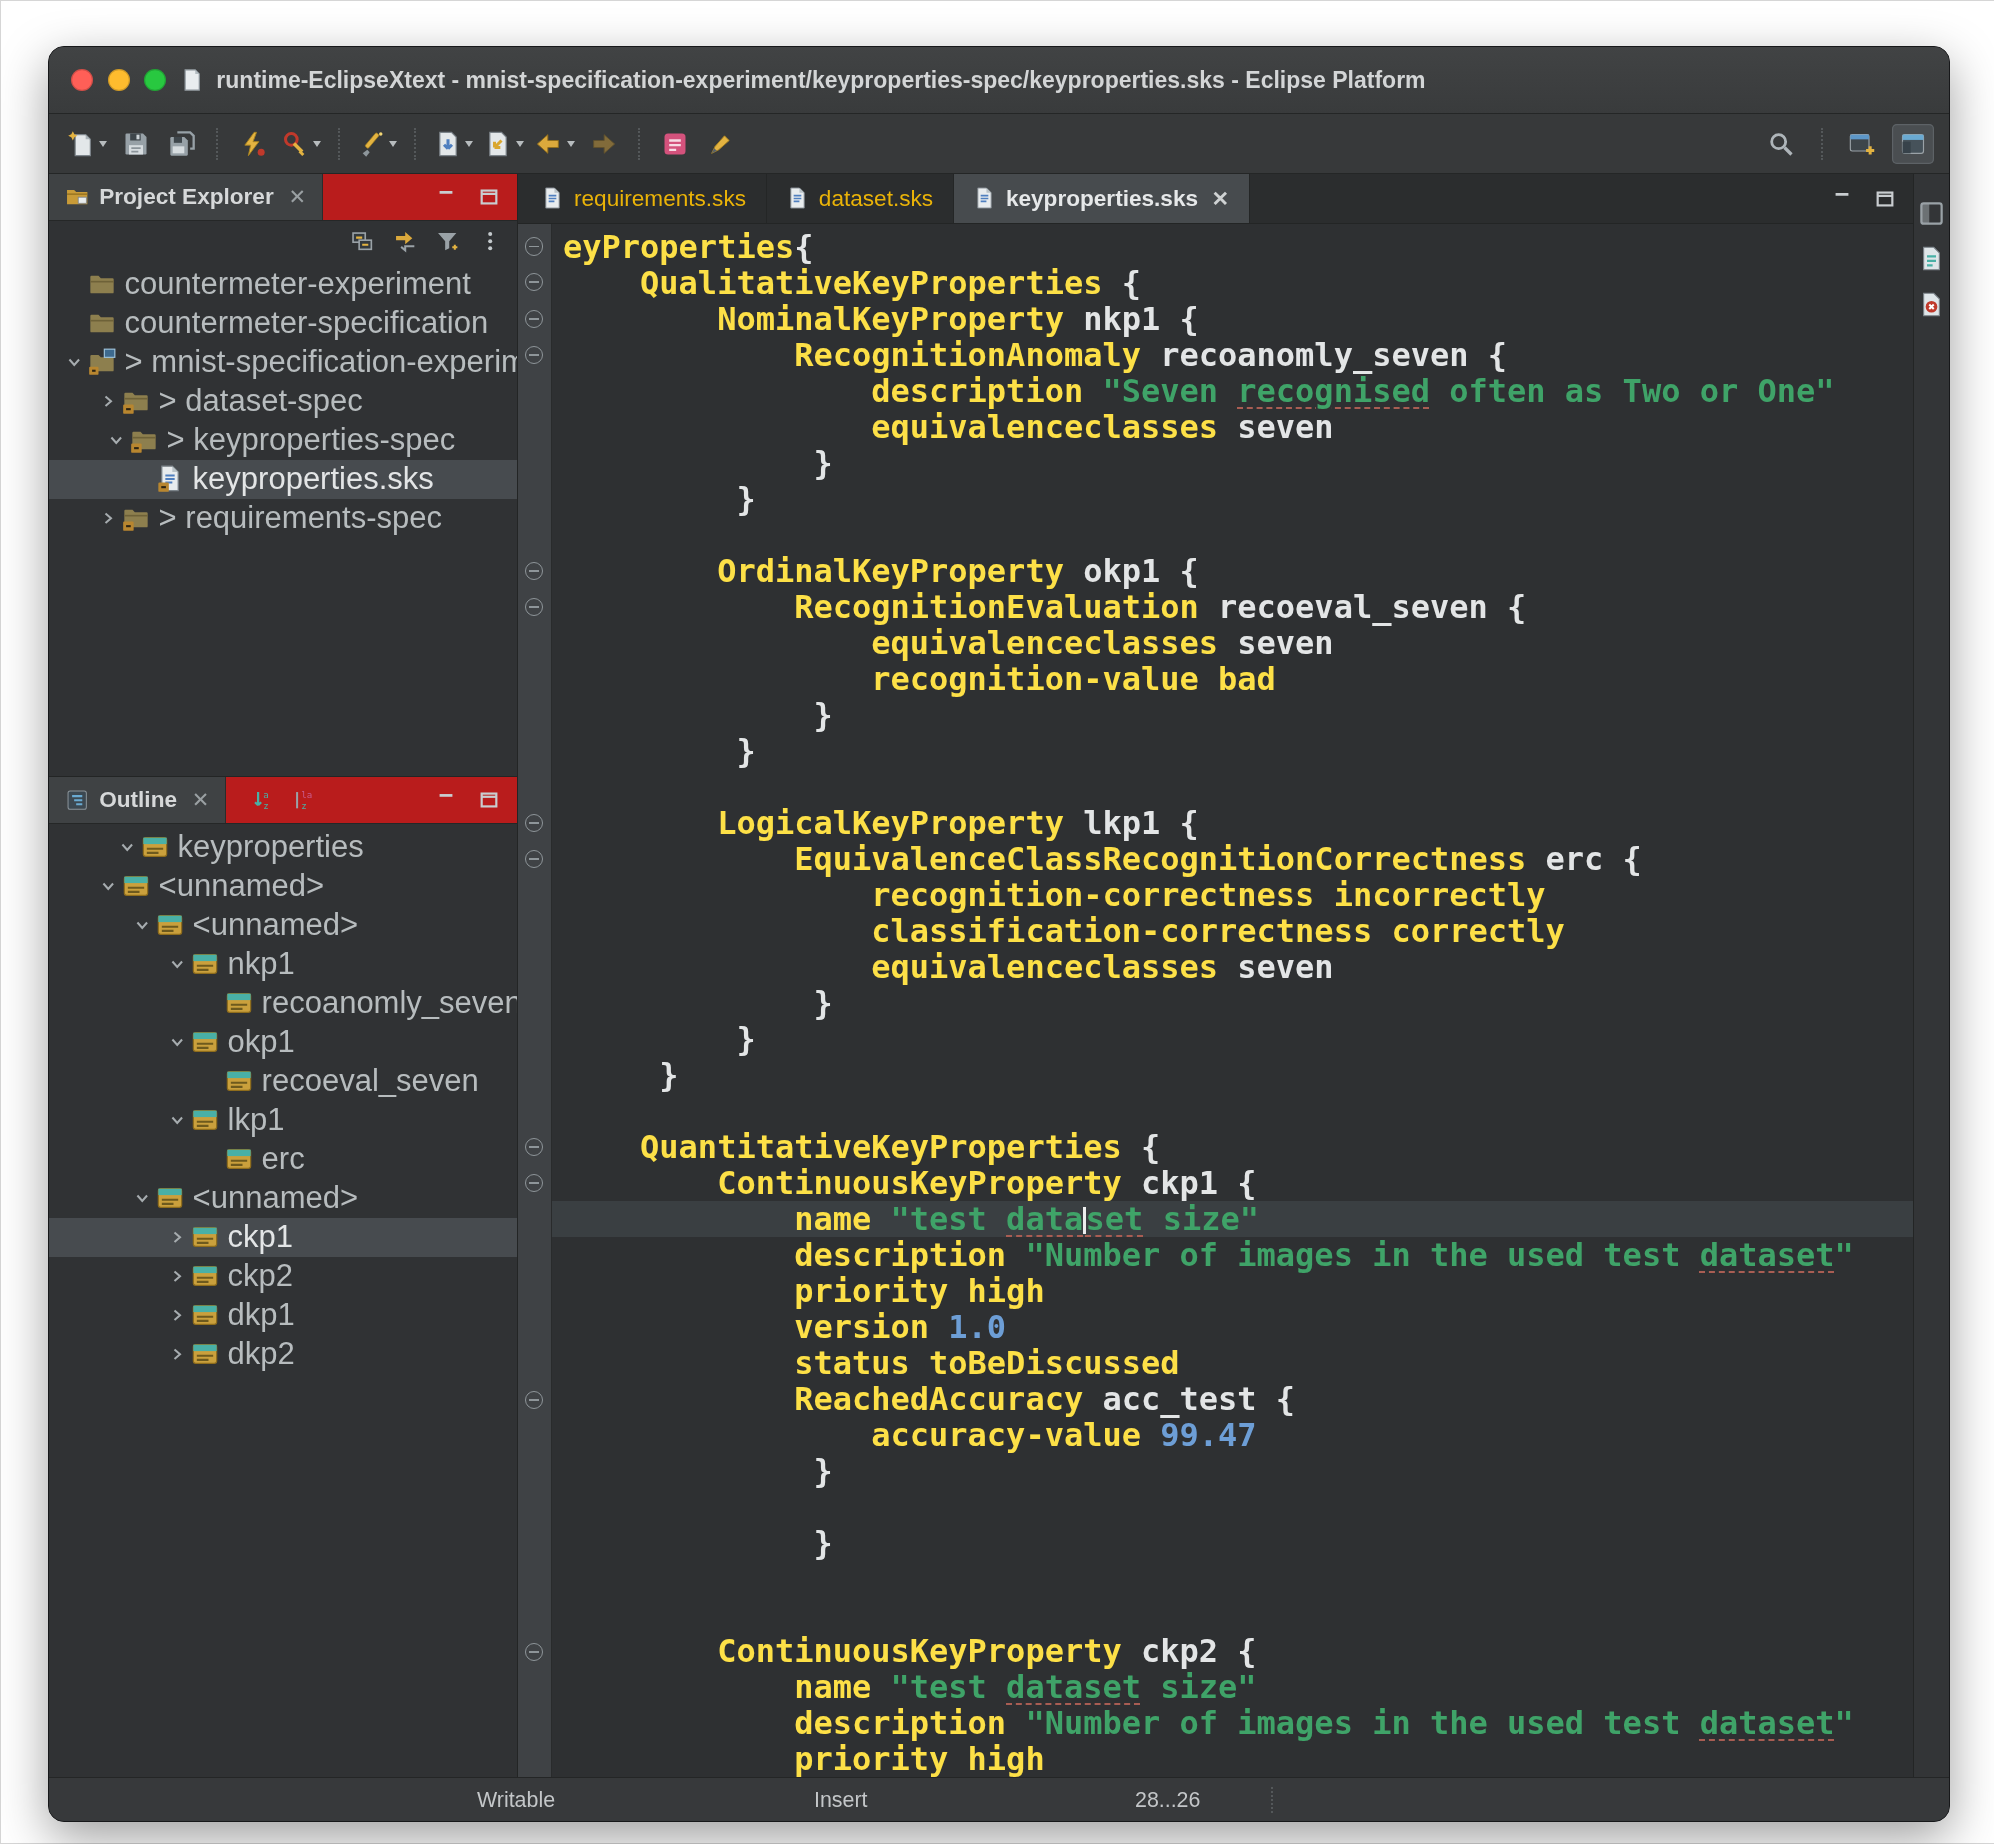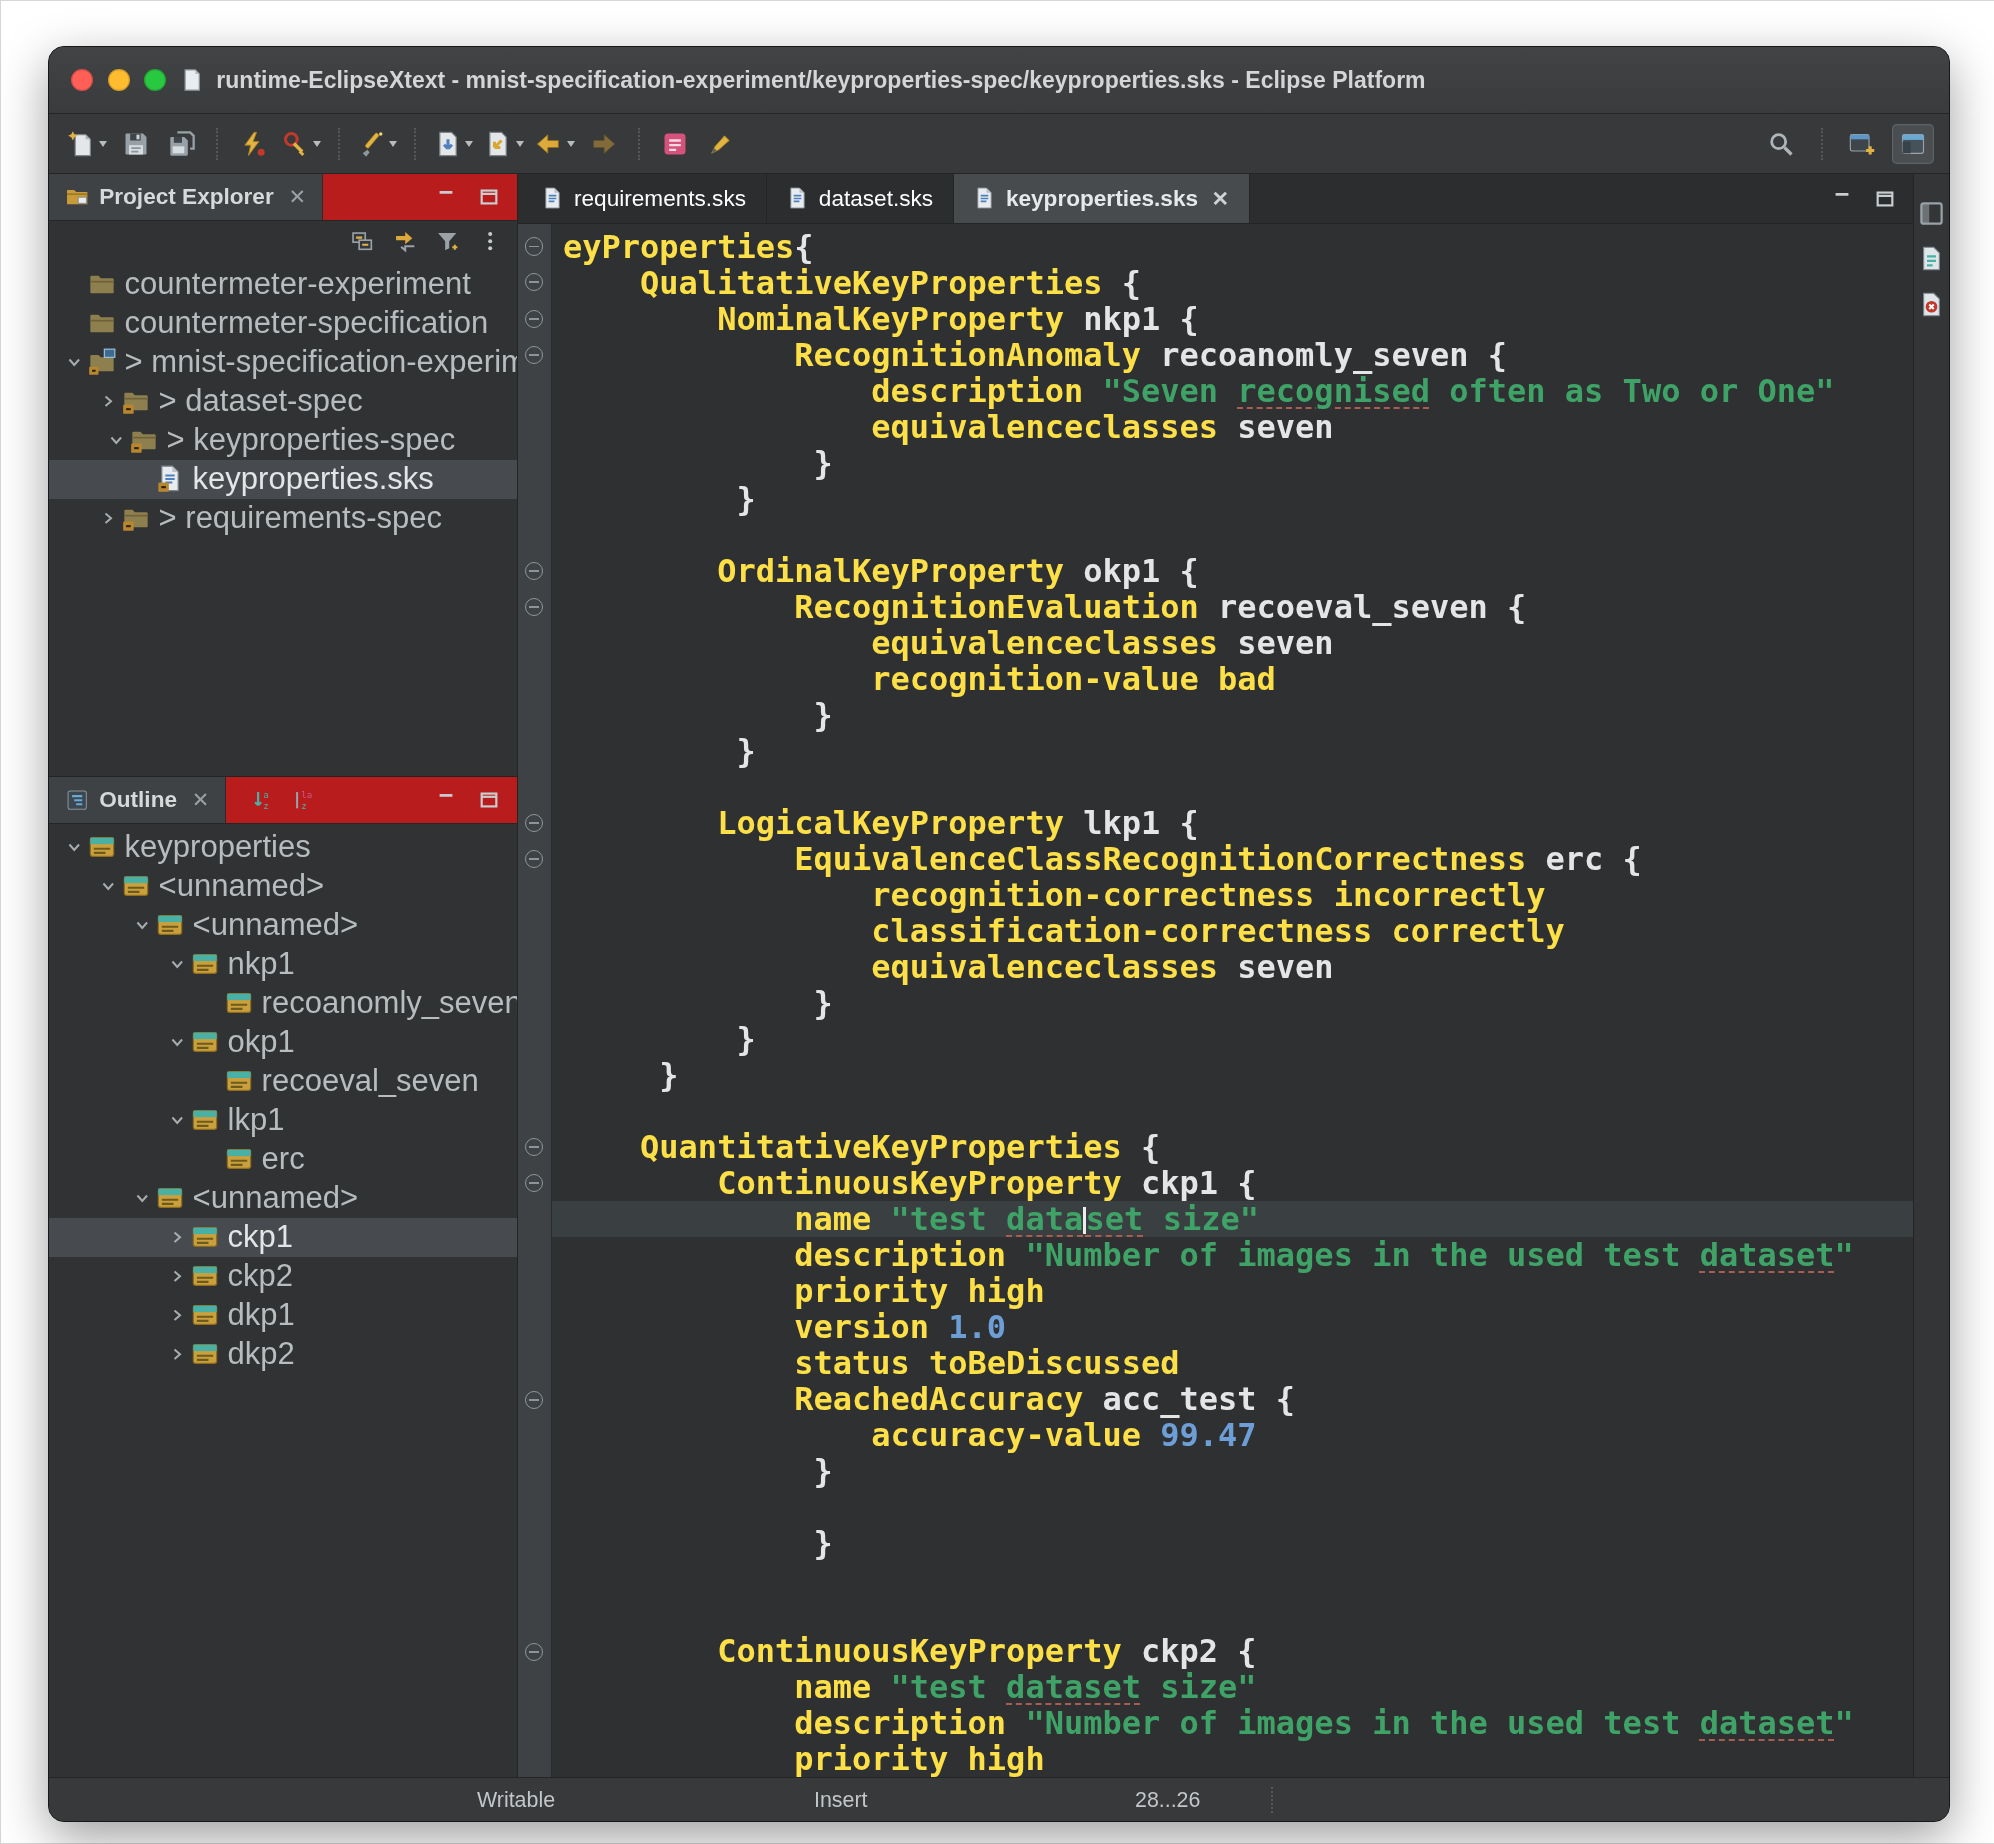--- a/index.html
+++ b/index.html
@@ -41,21 +41,21 @@
   .trow{height:39px;display:flex;align-items:center;font-size:31px;color:#b7bcbe;white-space:nowrap;overflow:hidden}
   .trow.sel{background:#474b4f;color:#e3e5e6}
   .chev{width:28px;flex:none;display:flex;align-items:center;justify-content:center}
   .chev svg{width:16.5px;height:16.5px}
   .ticon{width:28px;height:28px;flex:none;margin-right:8.6px;display:flex}
   .ticon svg{width:28px;height:28px}
   .tlabel{overflow:hidden;white-space:nowrap}
   
   .edcol{flex:1;display:flex;flex-direction:column;min-width:0;background:#2e3032}
   .tabbar{height:49px;background:#2b2d2e;border-bottom:1.2px solid #232525;display:flex;align-items:stretch;flex:none;padding-left:3.7px}
-  .etab{display:flex;align-items:center;gap:9.8px;padding:0 19.5px;font-size:22.6px;color:#ffffff;border-right:1.2px solid #242626}
+  .etab{display:flex;align-items:center;gap:9.8px;padding:0 19.5px;font-size:22.6px;color:#eab308;border-right:1.2px solid #242626}
   .etab svg{width:23px;height:23px}
   .etab.active{background:#474b4e;color:#e6e8e9;font-weight:bold}
   .etab .x{color:#cfd2d3;font-size:21px;margin-left:3.7px}
   .tab-right{margin-left:auto;display:flex;align-items:center;gap:21px;padding-right:17px}
   .tab-right svg{width:22px;height:22px}
   .editor{flex:1;display:flex;min-height:0;position:relative}
   .gutter{width:33px;flex:none;background:#3f4245;border-right:1.2px solid #292b2c;position:relative}
   .fold{position:absolute;left:6.7px;width:18.3px;height:18.3px;box-sizing:border-box;border:1.8px solid #8e9599;border-radius:50%}
   .fold:after{content:"";position:absolute;left:3.1px;right:3.1px;top:50%;height:1.8px;margin-top:-0.9px;background:#8e9599}
   .codewrap{flex:1;overflow:hidden;position:relative;padding-top:4.9px}
@@ -441,21 +441,21 @@
               </span>
             <span style="display:flex">
                 <svg viewBox="0 0 24 24">
                   <rect x="4" y="5" width="16" height="14" fill="none" stroke="#c9cdd0" stroke-width="2.4"></rect>
                   <path d="M4 8.5h16" stroke="#c9cdd0" stroke-width="2.4"></path>
                 </svg>
               </span>
           </span>
         </div>
         <div class="tree" id="outline-tree">
-            <div class="trow" style="padding-left: 11px;">
+            <div class="trow" style="padding-left: 20px; margin-left: 44px;">
               <span class="chev">
                 <svg viewBox="0 0 24 24">
                   <path d="M5 8l7 8 7-8" fill="none" stroke="#a6acaf" stroke-width="3"></path>
                 </svg>
               </span>
               <span class="ticon">
                 <svg viewBox="0 0 24 24">
                   <rect x="2" y="4" width="20" height="16" rx="2" fill="#caa03c" stroke="#8f6d1c"></rect>
                   <rect x="2" y="4" width="20" height="5.5" fill="#49b0a6"></rect>
                   <path d="M5 13.5h14M5 17h10" stroke="#6e5a1d" stroke-width="1.8"></path>

